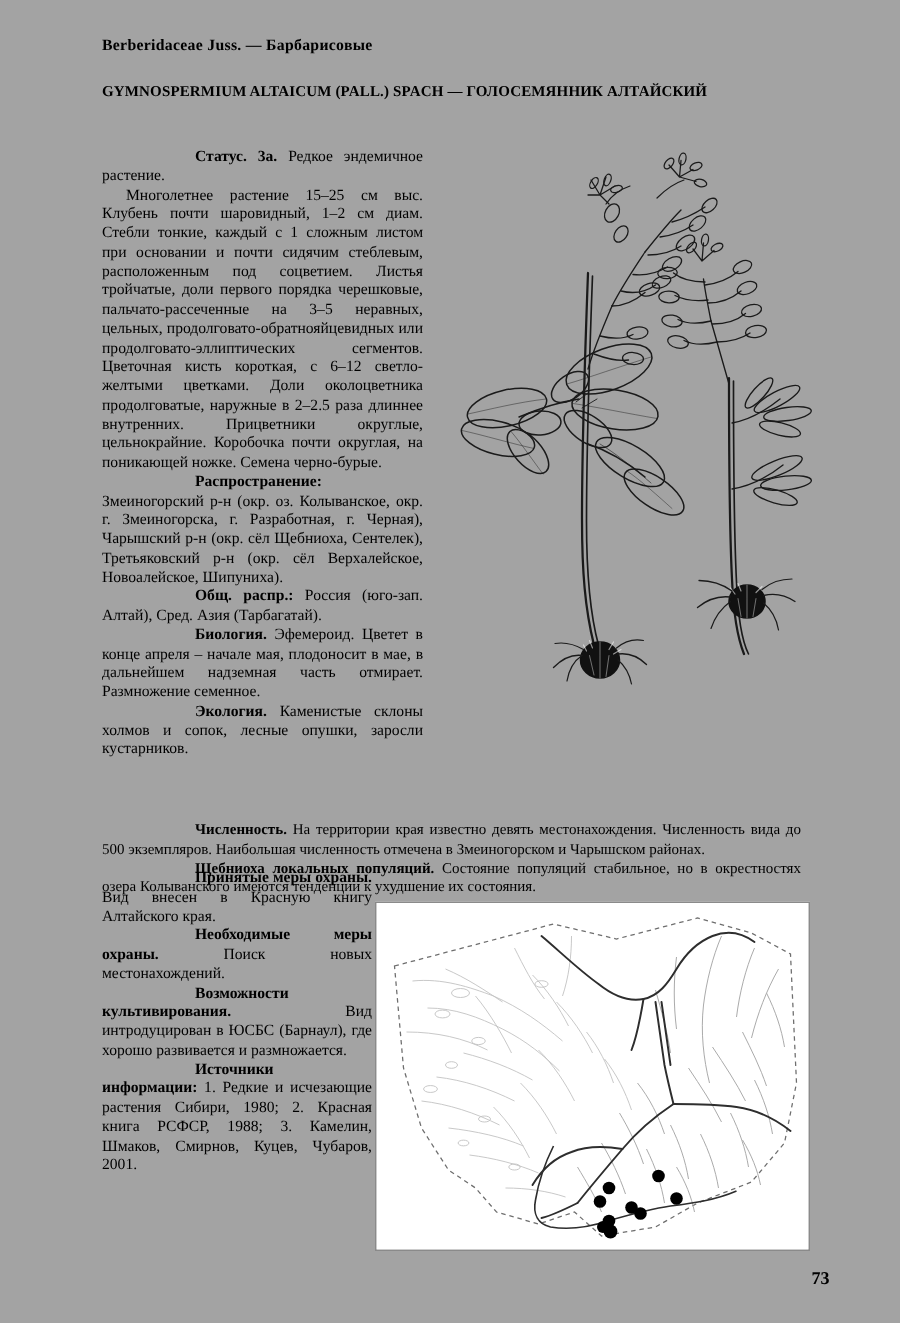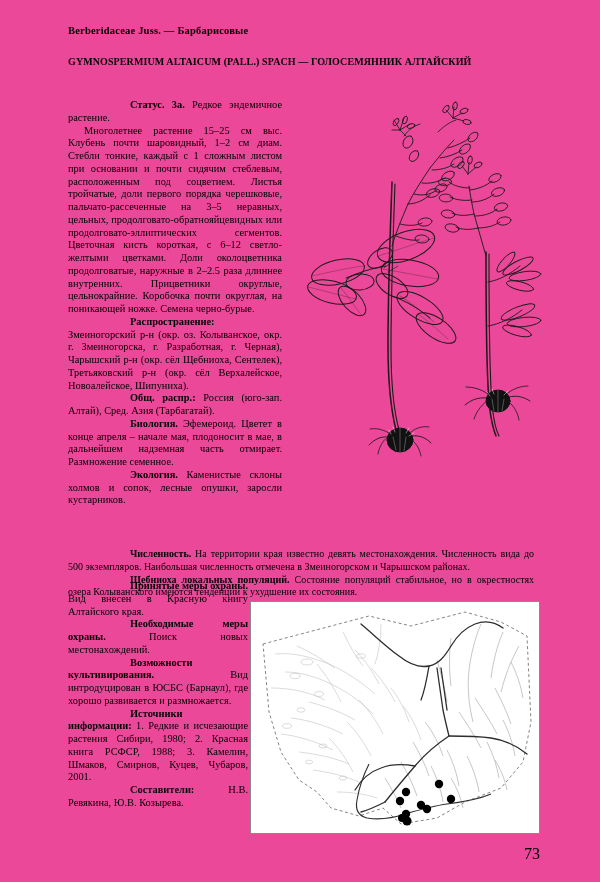--- a/index.html
+++ b/index.html
@@ -14,21 +14,21 @@
     font-family: "Liberation Serif", "DejaVu Serif", serif;
     color: #000000;
     overflow: hidden;
   }
 
   .page {
     position: absolute;
     left: 0; top: 0;
     width: 600px;
     height: 882px;
-    background: #ec4899;
+    background: #a3a3a3;
   }
 
   
   .family-header {
     position: absolute;
     left: 68px;
     top: 25px;
     font-size: 10.5px;
     font-weight: bold;
     letter-spacing: 0.2px;
@@ -77,24 +77,24 @@
   }
   .para {
     margin: 0;
     text-indent: 16px;
   }
   .lbl { font-weight: bold; margin-left: 46px; }
 
   
   .page-number {
     position: absolute;
-    right: 60px;
+    right: 47px;
     top: 845px;
-    font-size: 16px;
-    font-weight: normal;
+    font-size: 12px;
+    font-weight: bold;
   }
 
   
   .illustration {
     position: absolute;
     left: 296px;
     top: 96px;
     width: 248px;
     height: 400px;
   }
@@ -146,21 +146,20 @@
 
   <div class="narrow-col-2">
     <p class="para"><span class="lbl">Принятые меры охраны.</span><span> Вид внесен в Красную книгу Алтайского края.</span></p>
 
     <p class="para"><span class="lbl">Необходимые меры охраны.</span><span> Поиск новых местонахождений.</span></p>
 
     <p class="para"><span class="lbl">Возможности культивирования.</span><span> Вид интродуцирован в ЮСБС (Барнаул), где хорошо развивается и размножается.</span></p>
 
     <p class="para"><span class="lbl">Источники информации:</span><span> 1. Редкие и исчезающие растения Сибири, 1980; 2. Красная книга РСФСР, 1988; 3. Камелин, Шмаков, Смирнов, Куцев, Чубаров, 2001.</span></p>
 
-    <p class="para"><span class="lbl">Составители:</span><span> Н.В. Ревякина, Ю.В. Козырева.</span></p>
   </div>
 
   <div class="illustration">
     <svg width="248" height="400" viewBox="0 0 248 400" xmlns="http://www.w3.org/2000/svg">
       <g fill="none" stroke="#1a1a1a" stroke-width="1" stroke-linecap="round" stroke-linejoin="round">
 
         <path d="M96 86 C94 140, 92 200, 92 250 C92 285, 94 310, 100 334" stroke-width="1.5"></path>
         <path d="M99 88 C97 142, 95 202, 95 252 C95 287, 97 312, 103 334" stroke-width="1.1"></path>
 
         <g>

